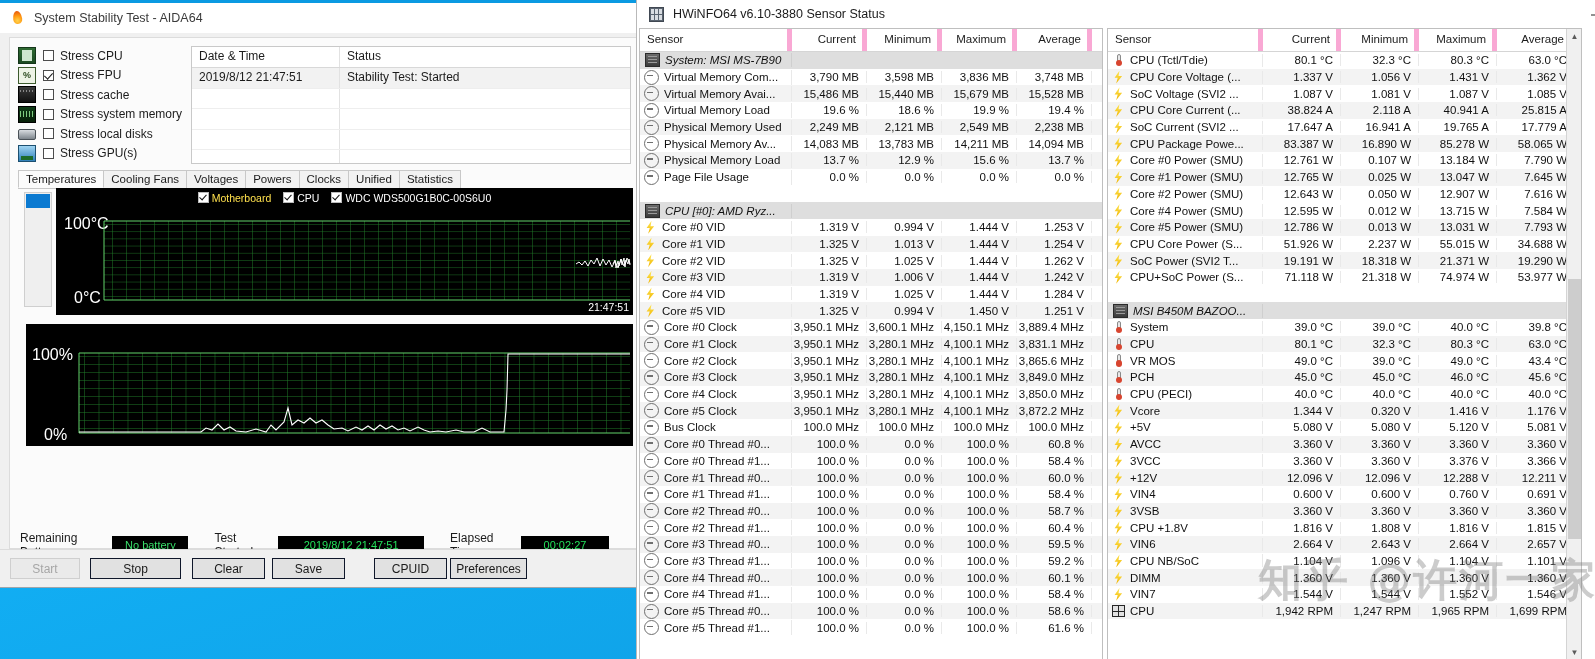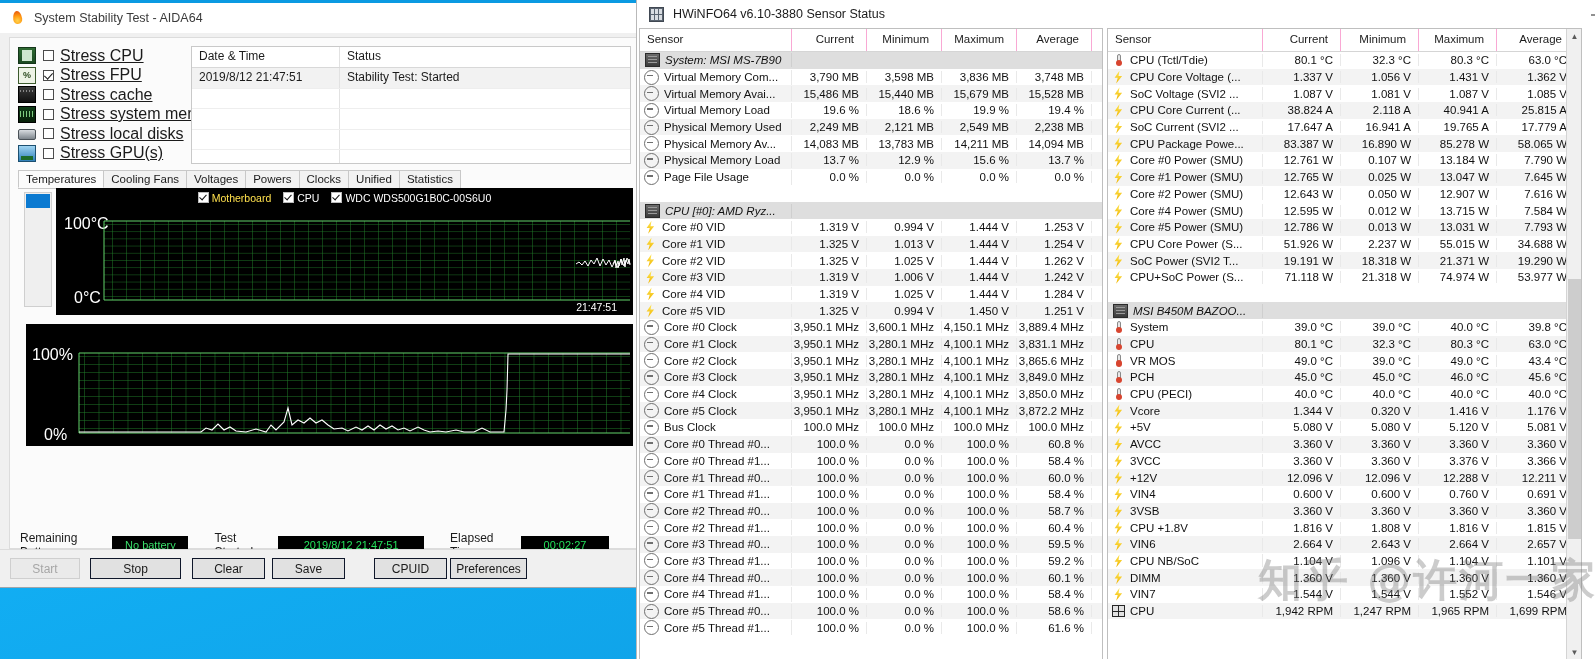--- a/index.html
+++ b/index.html
@@ -51,21 +51,21 @@
                 background:repeating-linear-gradient(90deg,#7ec97e 0 1px,transparent 1px 3px);}
   .si-disk{background:linear-gradient(#d8dce0,#7d858c);border:1px solid #4a5157;border-radius:2px;margin-top:2px;height:9px;}
   .si-gpu{background:linear-gradient(#9fd4f2,#2f7fb8);border:1px solid #1c4f70;}
   .si-gpu:after{content:"";position:absolute;left:2px;bottom:1px;right:2px;height:4px;background:#1d6b2a;}
   .cb{width:11px;height:11px;border:1px solid #4c4c4c;background:#fff;margin-right:6px;
       flex:0 0 11px;position:relative;box-sizing:border-box;}
   .cb.on:after{
     content:"";position:absolute;left:2px;top:0px;width:4px;height:7px;
     border:solid #1a1a1a;border-width:0 1.6px 1.6px 0;transform:rotate(42deg);
   }
-  .stress-lbl{font-size:16px;color:#1b1b1b;white-space:nowrap;text-decoration:underline;}
+  .stress-lbl{font-size:12px;color:#1b1b1b;white-space:nowrap;}
 
   
   .log-table{
     position:absolute;left:181px;top:8px;width:440px;height:118px;
     background:#fff;border:1px solid #c9c9c9;box-sizing:border-box;overflow:hidden;
   }
   .log-hdr{display:flex;height:20px;border-bottom:1px solid #d8d8d8;}
   .log-hdr div{font-size:12px;color:#1b1b1b;padding:2px 0 0 7px;box-sizing:border-box;}
   .log-c1{width:148px;border-right:1px solid #e2e2e2;}
   .log-c2{flex:1;}
@@ -91,21 +91,21 @@
   #graph-temp{left:38px;top:0px;width:577px;height:127px;}
   #graph-cpu{left:8px;top:136px;width:607px;height:122px;}
   .glegend{position:absolute;top:4px;left:0;width:100%;text-align:center;font-size:10.5px;color:#fff;}
   .glegend .lg{display:inline-block;margin:0 6px;}
   .glegend .lgcb{display:inline-block;width:9px;height:9px;background:#fff;border:1px solid #bbb;
                  position:relative;vertical-align:-1px;margin-right:3px;}
   .glegend .lgcb:after{content:"";position:absolute;left:2px;top:0;width:3px;height:6px;
                        border:solid #111;border-width:0 1.4px 1.4px 0;transform:rotate(42deg);}
   .gtitle{position:absolute;top:3px;width:100%;text-align:center;font-size:11px;color:#fff;}
   .gy{position:absolute;font-size:16px;color:#fff;}
-  .gtime{position:absolute;right:16px;bottom:2px;font-size:10.5px;color:#fff;}
+  .gtime{position:absolute;right:4px;bottom:2px;font-size:10.5px;color:#fff;}
 
   
   .status-row{position:absolute;left:10px;top:496px;width:615px;height:22px;
               display:flex;align-items:center;}
   .status-lbl{font-size:12px;color:#1b1b1b;margin-right:8px;}
   .status-val{
     background:#000;color:#22e05a;font-size:11px;padding:3px 8px;
     font-family:"Liberation Sans",sans-serif;margin-right:26px;min-width:60px;text-align:center;
   }
   .status-val.nb{color:#3ade6b;}
@@ -138,24 +138,24 @@
 
   .hwi-cols{position:absolute;left:0;top:28px;width:959px;height:631px;display:flex;}
   .hwi-pane{position:relative;height:631px;overflow:hidden;background:#fff;
             border:1px solid #bfbfbf;border-bottom:none;box-sizing:border-box;}
   #pane-left{width:464px;margin-left:2px;}
   #pane-right{width:475px;margin-left:4px;}
 
   .thead{display:flex;height:22px;background:#fff;border-bottom:1px solid #d5d5d5;}
   .thead div{
     font-size:11.5px;color:#1b1b1b;box-sizing:border-box;padding-top:4px;
-    border-right:1px solid #f9a8d4;
+    border-right:5px solid #f9a8d4;
   }
   .th-name{width:150px;padding-left:7px;}
-  .th-num{width:74px;text-align:right;padding-right:12px;}
+  .th-num{width:74px;text-align:right;padding-right:6px;}
   #pane-left .th-name{width:152px;}
   #pane-left .th-num{width:75px;}
   #pane-right .th-name{width:155px;}
   #pane-right .th-num{width:78px;}
 
   .trow{display:flex;height:16.7px;align-items:center;}
   .trow.alt{background:#f3f3f3;}
   .trow.group{background:#dedede;font-style:italic;}
   .trow.blank{background:#fff;}
   .cell-name{display:flex;align-items:center;box-sizing:border-box;padding-left:4px;

